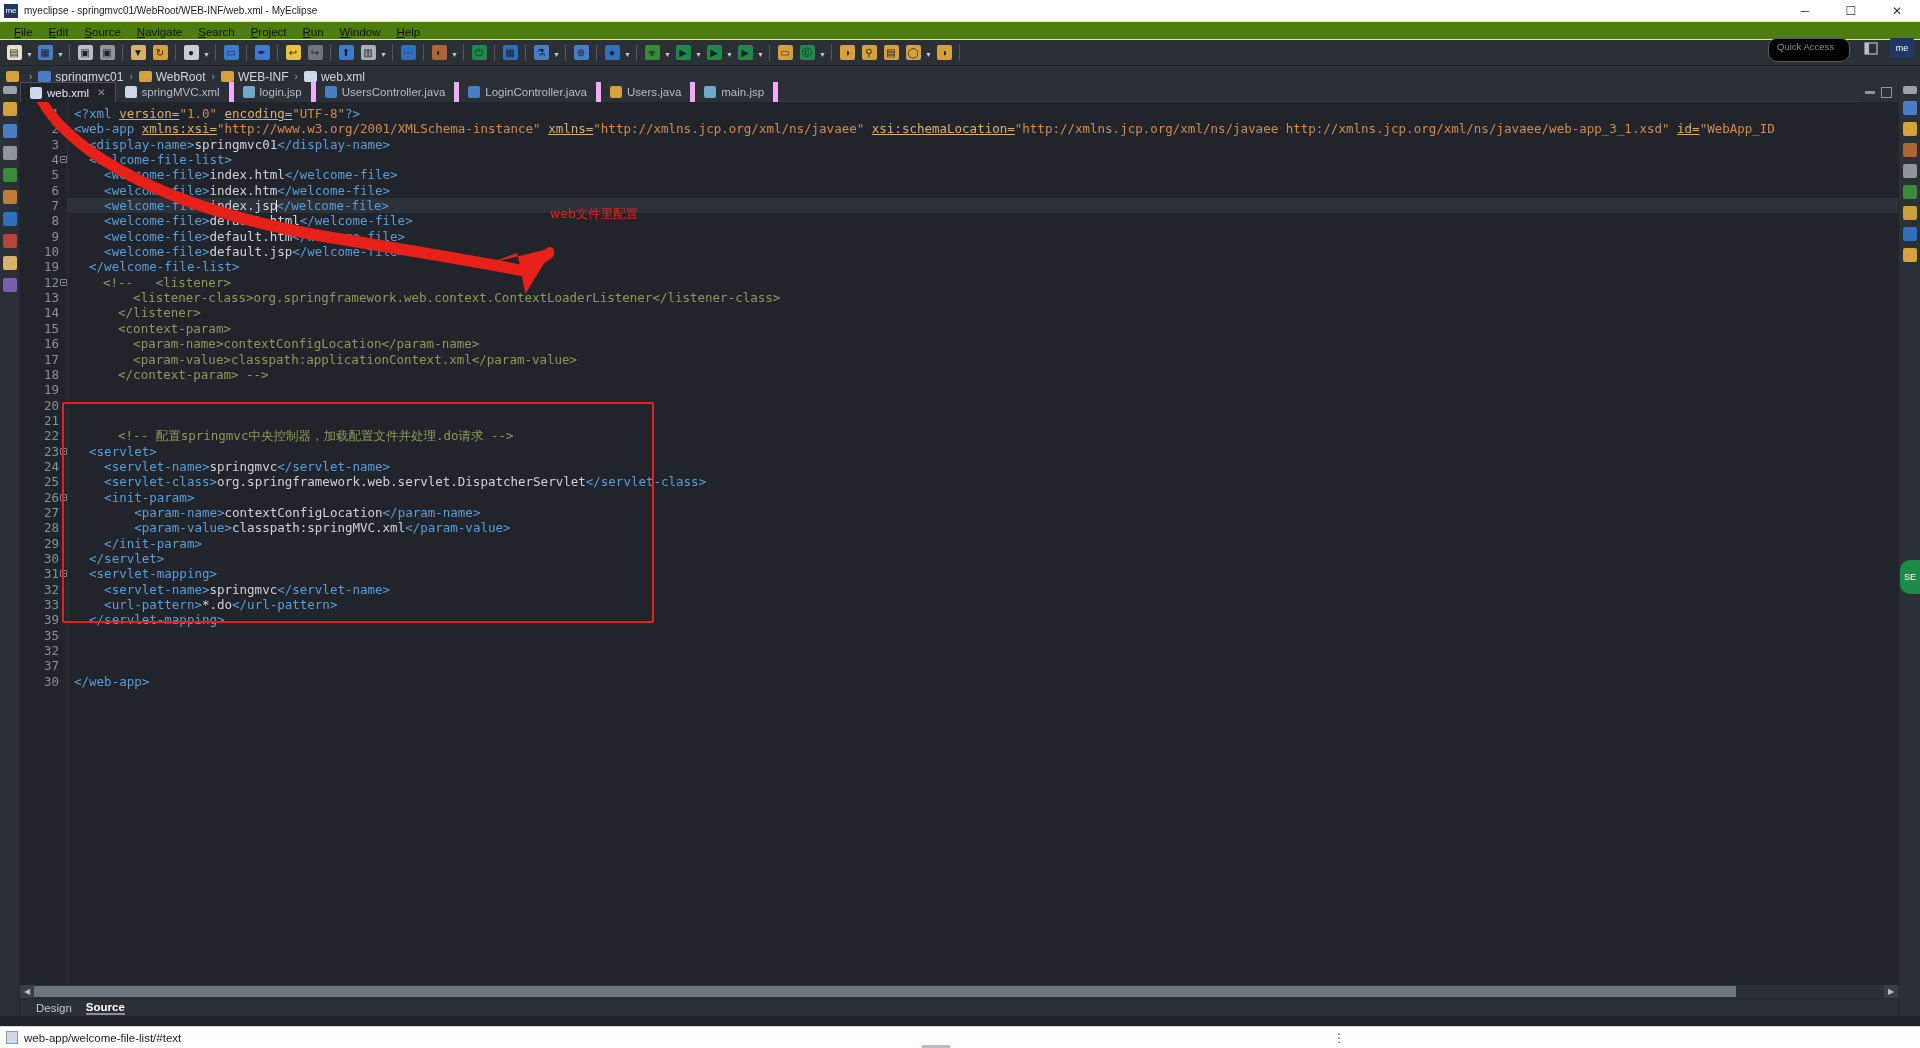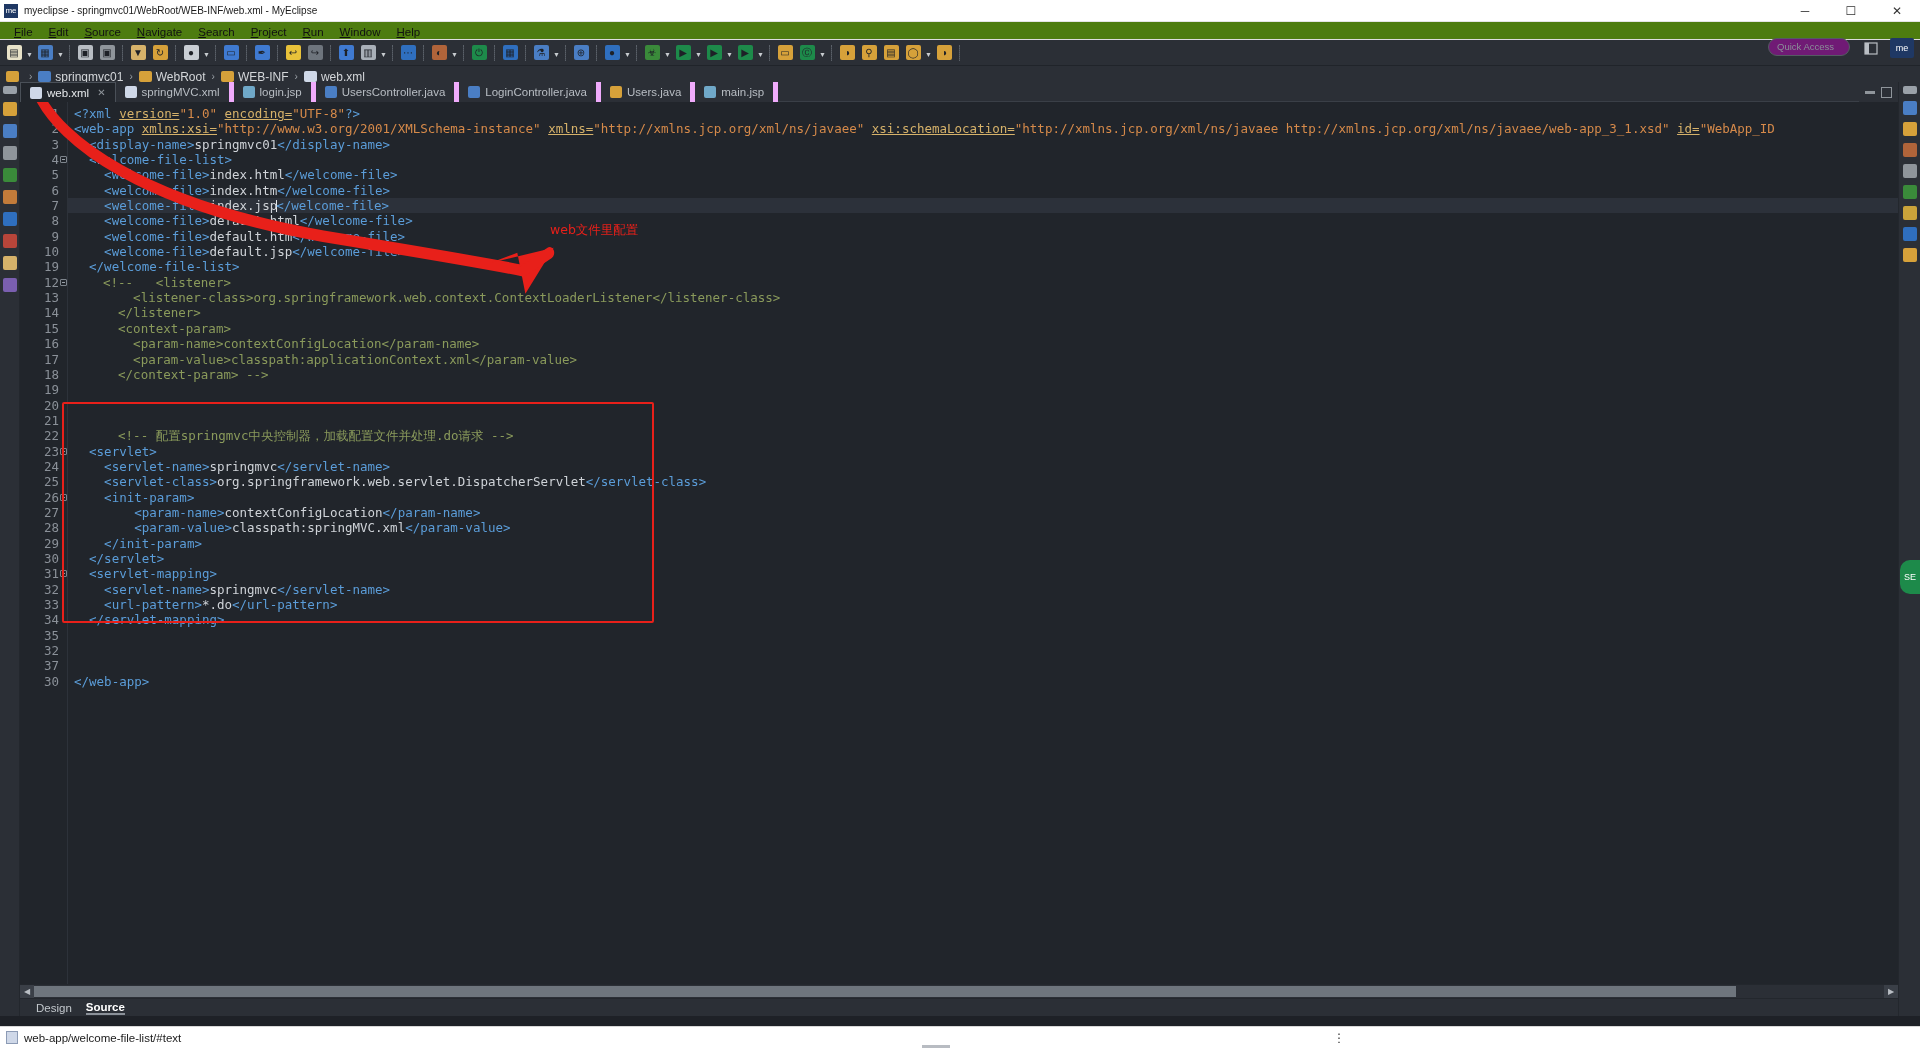--- a/index.html
+++ b/index.html
@@ -50,22 +50,22 @@
     width:20px;height:20px;display:flex;align-items:center;justify-content:center;
     margin:0 1px; position:relative;
   }
   .tarrow {
     width:9px;height:20px;display:flex;align-items:flex-end;justify-content:center;
     font-size:7px;color:#c8ccd0; padding-bottom:5px;
   }
   .ic { width:15px;height:15px; border-radius:2px; display:block; position:relative;}
 
   .quickaccess {
-    position:absolute; right:70px; top:38px; width:82px; height:18px;
-    background:#701a75; border:1px solid #555b63; border-radius:9px;
+    position:absolute; right:70px; top:38px; width:82px; height:24px;
+    background:#000000; border:1px solid #555b63; border-radius:9px;
     font-size:9.5px; color:#8a9098; line-height:16px; padding-left:8px;
   }
   .perspbtn { position:absolute; right:38px; top:38px; width:22px;height:20px;
     display:flex;align-items:center;justify-content:center; }
   .perspme { position:absolute; right:6px; top:38px; width:24px;height:20px;
     background:#1f3864; color:#fff; font-size:9px; display:flex;
     align-items:center; justify-content:center; border-radius:2px;}
 
   
   .breadcrumb {
@@ -512,36 +512,36 @@
         <div class="gln">24</div>
         <div class="gln">25</div>
         <div class="gln">26<span class="fold"></span></div>
         <div class="gln">27</div>
         <div class="gln">28</div>
         <div class="gln">29</div>
         <div class="gln">30</div>
         <div class="gln">31<span class="fold"></span></div>
         <div class="gln">32</div>
         <div class="gln">33</div>
-        <div class="gln">34</div>
+        <div class="gln">39</div>
         <div class="gln">35</div>
         <div class="gln">32</div>
         <div class="gln">37</div>
         <div class="gln">30</div>
       </div>
     <div class="code" id="codelines"><div class="cl"><span class="tag">&lt;?xml</span> <span class="attr">version=</span><span class="val">"1.0"</span> <span class="attr">encoding=</span><span class="val">"UTF-8"</span><span class="tag">?&gt;</span></div><div class="cl"><span class="tag">&lt;web-app</span> <span class="attr">xmlns:xsi=</span><span class="val">"http://www.w3.org/2001/XMLSchema-instance"</span> <span class="attr">xmlns=</span><span class="val">"http://xmlns.jcp.org/xml/ns/javaee"</span> <span class="attr">xsi:schemaLocation=</span><span class="val">"http://xmlns.jcp.org/xml/ns/javaee http://xmlns.jcp.org/xml/ns/javaee/web-app_3_1.xsd"</span> <span class="attr">id=</span><span class="val">"WebApp_ID</span></div><div class="cl">  <span class="tag">&lt;display-name&gt;</span><span class="txt">springmvc01</span><span class="tag">&lt;/display-name&gt;</span></div><div class="cl">  <span class="tag">&lt;welcome-file-list&gt;</span></div><div class="cl">    <span class="tag">&lt;welcome-file&gt;</span><span class="txt">index.html</span><span class="tag">&lt;/welcome-file&gt;</span></div><div class="cl">    <span class="tag">&lt;welcome-file&gt;</span><span class="txt">index.htm</span><span class="tag">&lt;/welcome-file&gt;</span></div><div class="cl cur">    <span class="tag">&lt;welcome-file&gt;</span><span class="txt">index.jsp</span><span class="caret"></span><span class="tag">&lt;/welcome-file&gt;</span></div><div class="cl">    <span class="tag">&lt;welcome-file&gt;</span><span class="txt">default.html</span><span class="tag">&lt;/welcome-file&gt;</span></div><div class="cl">    <span class="tag">&lt;welcome-file&gt;</span><span class="txt">default.htm</span><span class="tag">&lt;/welcome-file&gt;</span></div><div class="cl">    <span class="tag">&lt;welcome-file&gt;</span><span class="txt">default.jsp</span><span class="tag">&lt;/welcome-file&gt;</span></div><div class="cl">  <span class="tag">&lt;/welcome-file-list&gt;</span></div><div class="cl"><span class="cmt">&lt;!--   &lt;listener&gt;</span></div><div class="cl">    <span class="cmt">&lt;listener-class&gt;org.springframework.web.context.ContextLoaderListener&lt;/listener-class&gt;</span></div><div class="cl">  <span class="cmt">&lt;/listener&gt;</span></div><div class="cl">  <span class="cmt">&lt;context-param&gt;</span></div><div class="cl">    <span class="cmt">&lt;param-name&gt;contextConfigLocation&lt;/param-name&gt;</span></div><div class="cl">    <span class="cmt">&lt;param-value&gt;classpath:applicationContext.xml&lt;/param-value&gt;</span></div><div class="cl">  <span class="cmt">&lt;/context-param&gt; --&gt;</span></div><div class="cl">&nbsp;</div><div class="cl">&nbsp;</div><div class="cl">&nbsp;</div><div class="cl">  <span class="cmt">&lt;!-- 配置springmvc中央控制器，加载配置文件并处理.do请求 --&gt;</span></div><div class="cl">  <span class="tag">&lt;servlet&gt;</span></div><div class="cl">    <span class="tag">&lt;servlet-name&gt;</span><span class="txt">springmvc</span><span class="tag">&lt;/servlet-name&gt;</span></div><div class="cl">    <span class="tag">&lt;servlet-class&gt;</span><span class="txt">org.springframework.web.servlet.DispatcherServlet</span><span class="tag">&lt;/servlet-class&gt;</span></div><div class="cl">    <span class="tag">&lt;init-param&gt;</span></div><div class="cl">        <span class="tag">&lt;param-name&gt;</span><span class="txt">contextConfigLocation</span><span class="tag">&lt;/param-name&gt;</span></div><div class="cl">        <span class="tag">&lt;param-value&gt;</span><span class="txt">classpath:springMVC.xml</span><span class="tag">&lt;/param-value&gt;</span></div><div class="cl">    <span class="tag">&lt;/init-param&gt;</span></div><div class="cl">  <span class="tag">&lt;/servlet&gt;</span></div><div class="cl">  <span class="tag">&lt;servlet-mapping&gt;</span></div><div class="cl">    <span class="tag">&lt;servlet-name&gt;</span><span class="txt">springmvc</span><span class="tag">&lt;/servlet-name&gt;</span></div><div class="cl">    <span class="tag">&lt;url-pattern&gt;</span><span class="txt">*.do</span><span class="tag">&lt;/url-pattern&gt;</span></div><div class="cl">  <span class="tag">&lt;/servlet-mapping&gt;</span></div><div class="cl">&nbsp;</div><div class="cl">&nbsp;</div><div class="cl">&nbsp;</div><div class="cl"><span class="tag">&lt;/web-app&gt;</span></div></div>
 
     <div class="anno">
       <svg width="100%" height="100%" viewBox="0 0 1858 690" preserveAspectRatio="none" style="position:absolute;left:0;top:0;">
 
         <path d="M 18 -6 C 40 30, 120 80, 300 105 C 400 118, 460 126, 498 132" stroke="#e8201a" stroke-width="9" fill="none" stroke-linecap="round"></path>
         <polygon points="528,114 500,150 492,118 465,126" fill="#e8201a"></polygon>
         <path d="M 498 132 L 524 118" stroke="#e8201a" stroke-width="9" fill="none" stroke-linecap="round"></path>
       </svg>
-      <div class="anno-text" style="left:530px;top:120px;">web文件里配置</div>
+      <div class="anno-text" style="left:530px;top:104px;">web文件里配置</div>
       <div class="redbox" style="left:42px;top:300px;width:592px;height:221px;"></div>
     </div>
   </div>
 
   <div class="hscroll">
     <div class="hs-arrow">◀</div>
     <div class="hs-track">
       <div class="hs-thumb"></div>
     </div>
     <div class="hs-arrow">▶</div>

